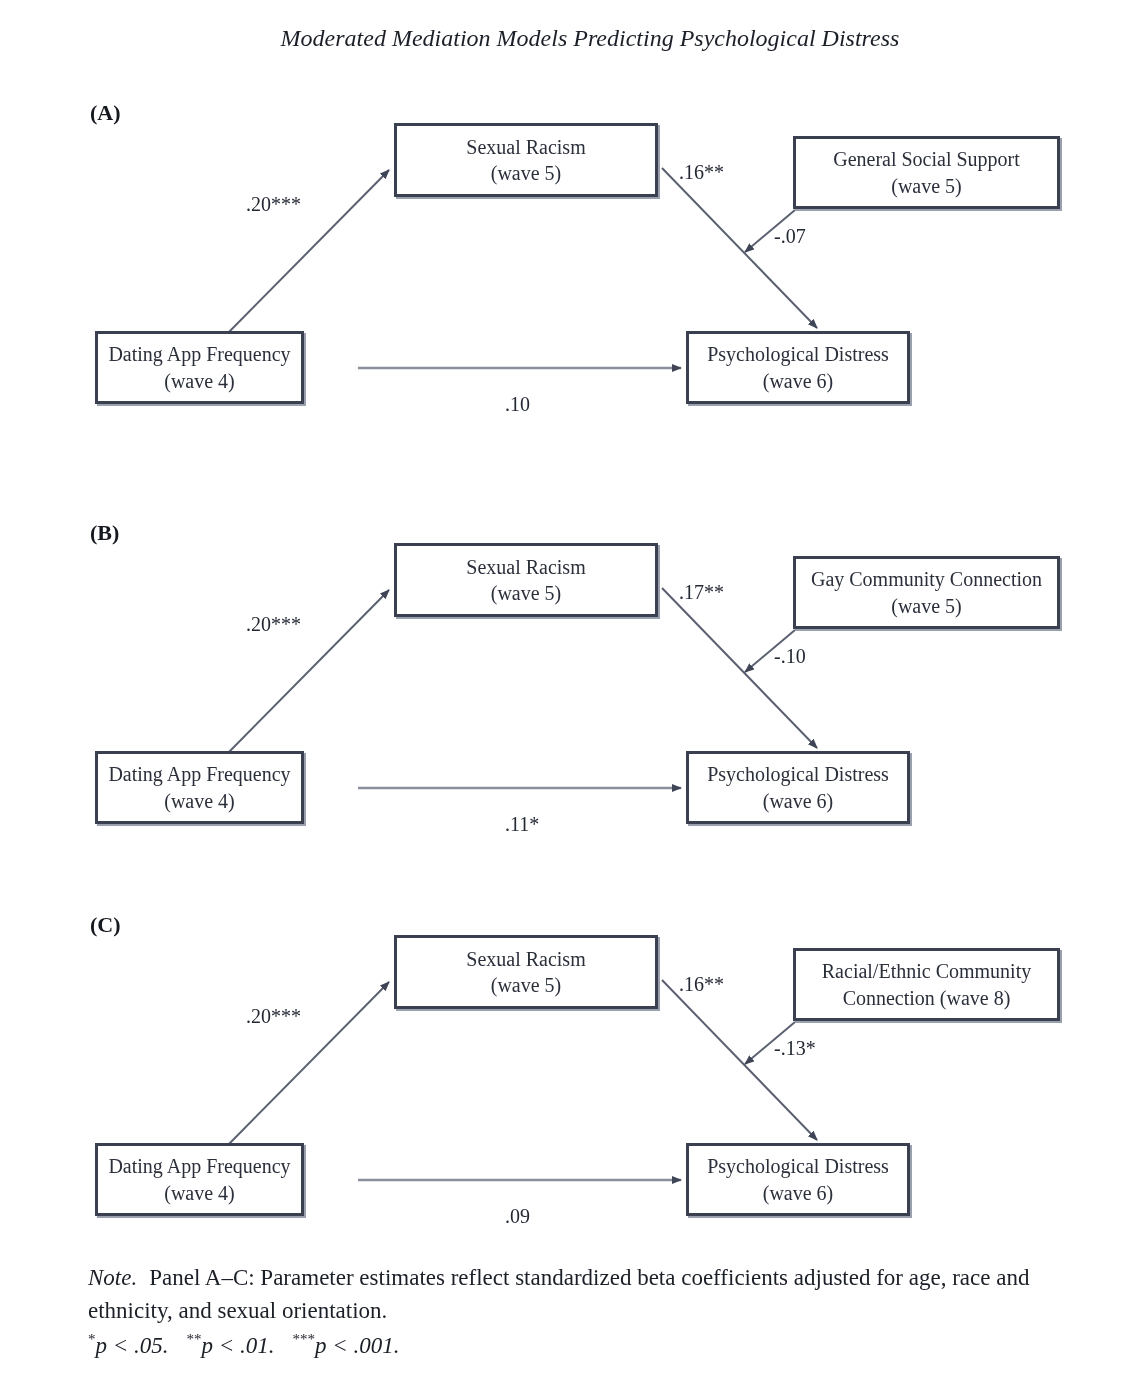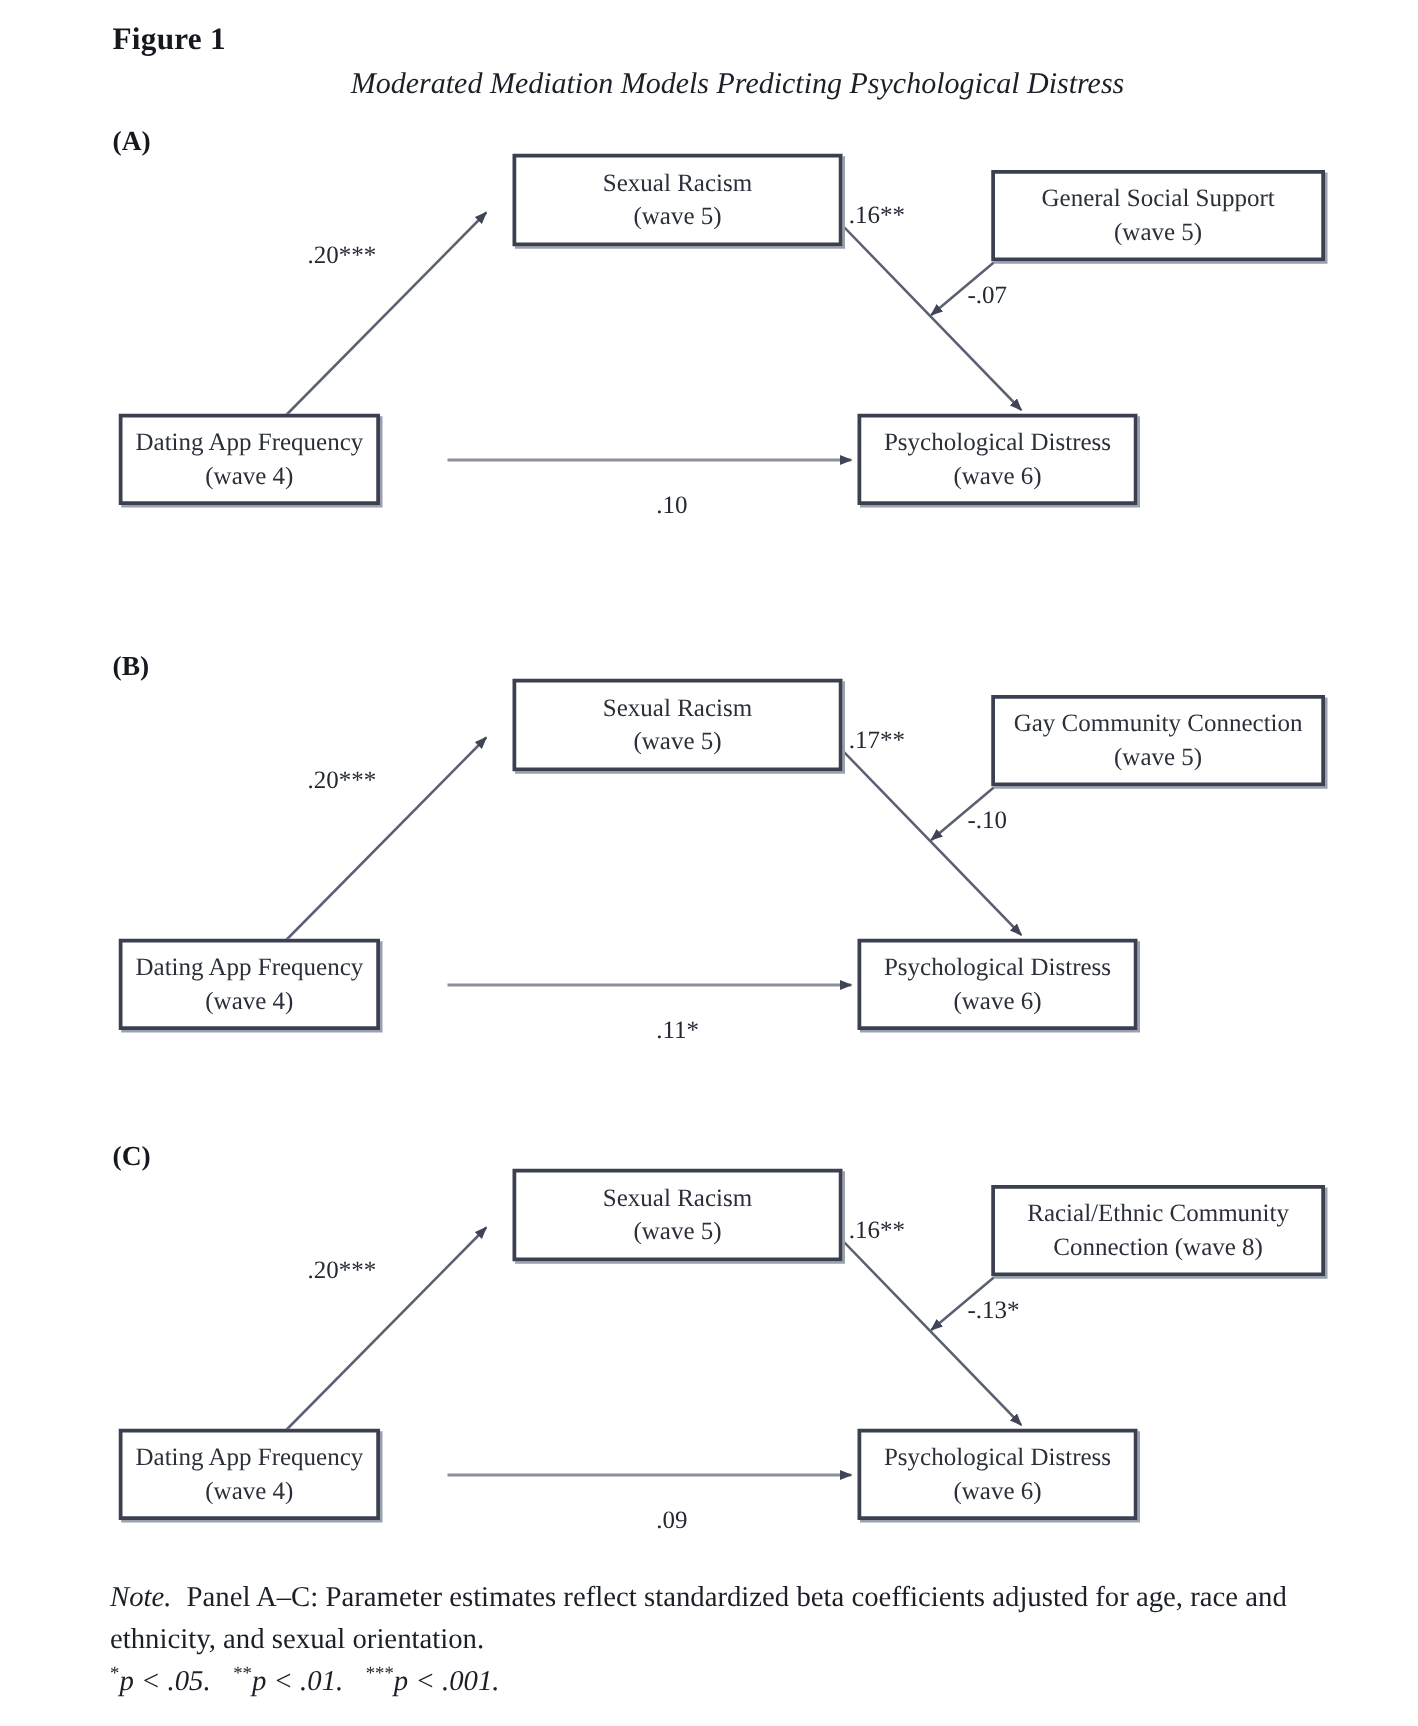--- a/index.html
+++ b/index.html
@@ -66,21 +66,21 @@
     align-items: center;
     justify-content: center;
     text-align: center;
     font-size: 20px;
     line-height: 1.32;
     color: #2a2f3a;
     box-shadow: 2px 2px 0 0 #9aa0ad;
   }
   .node .ln { display: block; white-space: nowrap; }
 
-  .node-mediator { left: 394px; top: 23px;  width: 264px; height: 74px; margin-left: 16px; }
+  .node-mediator { left: 394px; top: 23px;  width: 264px; height: 74px; }
   .node-predictor{ left: 95px;  top: 231px; width: 209px; height: 73px; }
   .node-outcome  { left: 686px; top: 231px; width: 224px; height: 73px; }
   .node-moderator{ left: 793px; top: 36px;  width: 267px; height: 73px; }
 
   
   .arrows {
     position: absolute;
     left: 0; top: 0;
     width: 1134px; height: 360px;
     pointer-events: none;
@@ -88,21 +88,21 @@
 
   
   .coef {
     position: absolute;
     font-size: 20px;
     color: #232833;
     white-space: nowrap;
   }
   .coef-a  { left: 246px; top: 93px; text-align: right; }
   .coef-b  { left: 679px; top: 61px; }
-  .coef-c  { left: 505px; top: 293px; margin-left: 20px; }
+  .coef-c  { left: 505px; top: 293px; }
   .coef-m  { left: 774px; top: 125px; }
 
   
   .note {
     position: absolute;
     left: 88px;
     top: 1262px;
     width: 990px;
     font-size: 23px;
     line-height: 1.42;
@@ -112,21 +112,20 @@
   .note .gap { display: inline-block; width: 12px; }
   .note-sig { margin-top: 2px; }
   .note-sig .stars { vertical-align: super; font-size: 15px; }
   .note-sig .pit { font-style: italic; }
   .note-sig .sep { display: inline-block; width: 18px; }
 </style>
 </head>
 <body>
 
 <div class="fig-header">
-  <div class="fig-number">Figure 1</div>
   <div class="fig-title">Moderated Mediation Models Predicting Psychological Distress</div>
 </div>
 
 <div class="panel" style="top:100px;">
   <div class="panel-label">(A)</div>
 
   <svg class="arrows" viewBox="0 0 1134 360">
     <defs>
       <marker id="ah-a" markerWidth="11" markerHeight="11" refX="9" refY="4" orient="auto" markerUnits="userSpaceOnUse">
         <path d="M0,0 L10,4 L0,8 z" fill="#3f4556"></path>

